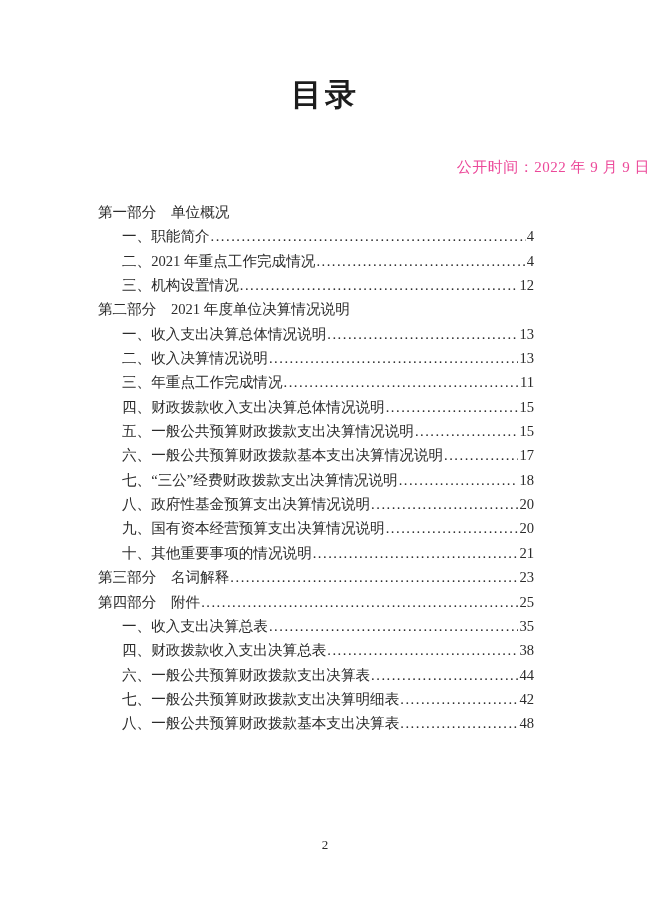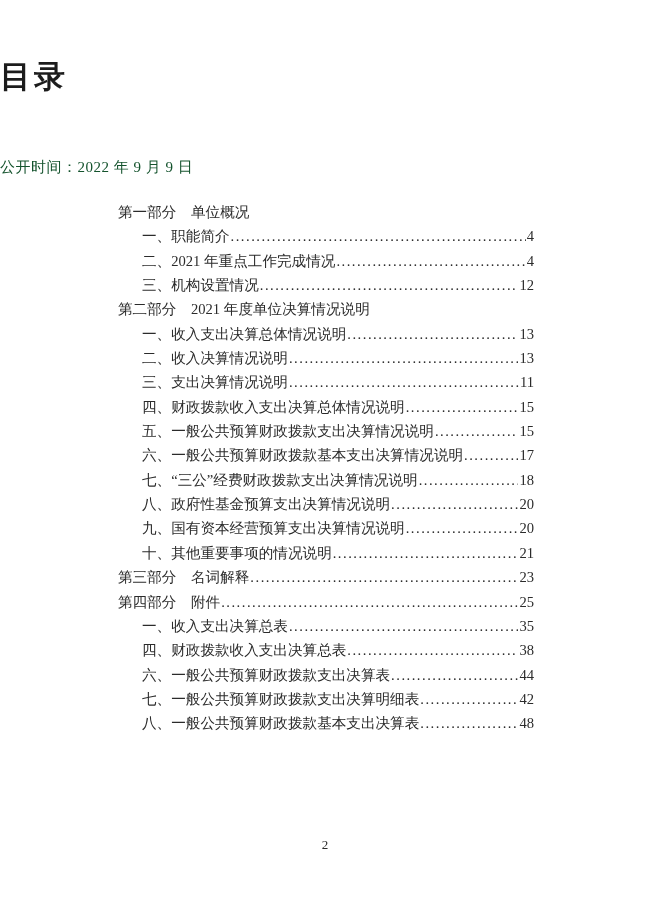--- a/index.html
+++ b/index.html
@@ -11,38 +11,39 @@
     position: relative;
     width: 650px;
     height: 920px;
     background: #ffffff;
     color: #262626;
     font-family: "Liberation Serif", "DejaVu Serif", serif;
     overflow: hidden;
   }
   .doc-title {
     position: absolute;
-    top: 56px;
+    top: 74px;
     left: 0;
     width: 100%;
+    text-align: center;
     font-family: Liberation Mono, monospace;
     font-size: 31px;
     font-weight: 700;
     letter-spacing: 3px;
     color: #1c1c1c;
   }
   .publish-date {
     position: absolute;
     top: 158px;
     left: 0;
     width: 100%;
-    text-align: left;
+    text-align: right;
     font-size: 15px;
     letter-spacing: 0.5px;
-    color: #14532d;
+    color: #ec4899;
   }
   .toc {
     position: absolute;
     top: 200px;
     left: 98px;
     width: 436px;
   }
   .toc-row {
     display: flex;
     align-items: baseline;
@@ -52,21 +53,20 @@
     color: #2b2b2b;
     white-space: nowrap;
   }
   .toc-row.indent {
     padding-left: 24px;
     justify-content: flex-end;
   }
   .toc-label {
     white-space: pre;
     flex: 0 0 auto;
-    margin-left: 20px;
   }
   .dot-leader {
     flex: 1 1 auto;
     overflow: hidden;
     white-space: nowrap;
     margin: 0 1px;
     letter-spacing: 1.5px;
     color: #2b2b2b;
   }
   .dot-leader::after {
@@ -123,21 +123,21 @@
     <span class="toc-label">一、收入支出决算总体情况说明</span>
     <span class="dot-leader"></span>
     <span class="toc-page">13</span>
   </div>
       <div class="toc-row indent">
     <span class="toc-label">二、收入决算情况说明</span>
     <span class="dot-leader"></span>
     <span class="toc-page">13</span>
   </div>
       <div class="toc-row indent">
-    <span class="toc-label">三、支出决算情况说明</span>
+    <span class="toc-label">三、年重点工作完成情况</span>
     <span class="dot-leader"></span>
     <span class="toc-page">11</span>
   </div>
       <div class="toc-row indent">
     <span class="toc-label">四、财政拨款收入支出决算总体情况说明</span>
     <span class="dot-leader"></span>
     <span class="toc-page">15</span>
   </div>
       <div class="toc-row indent">
     <span class="toc-label">五、一般公共预算财政拨款支出决算情况说明</span>

